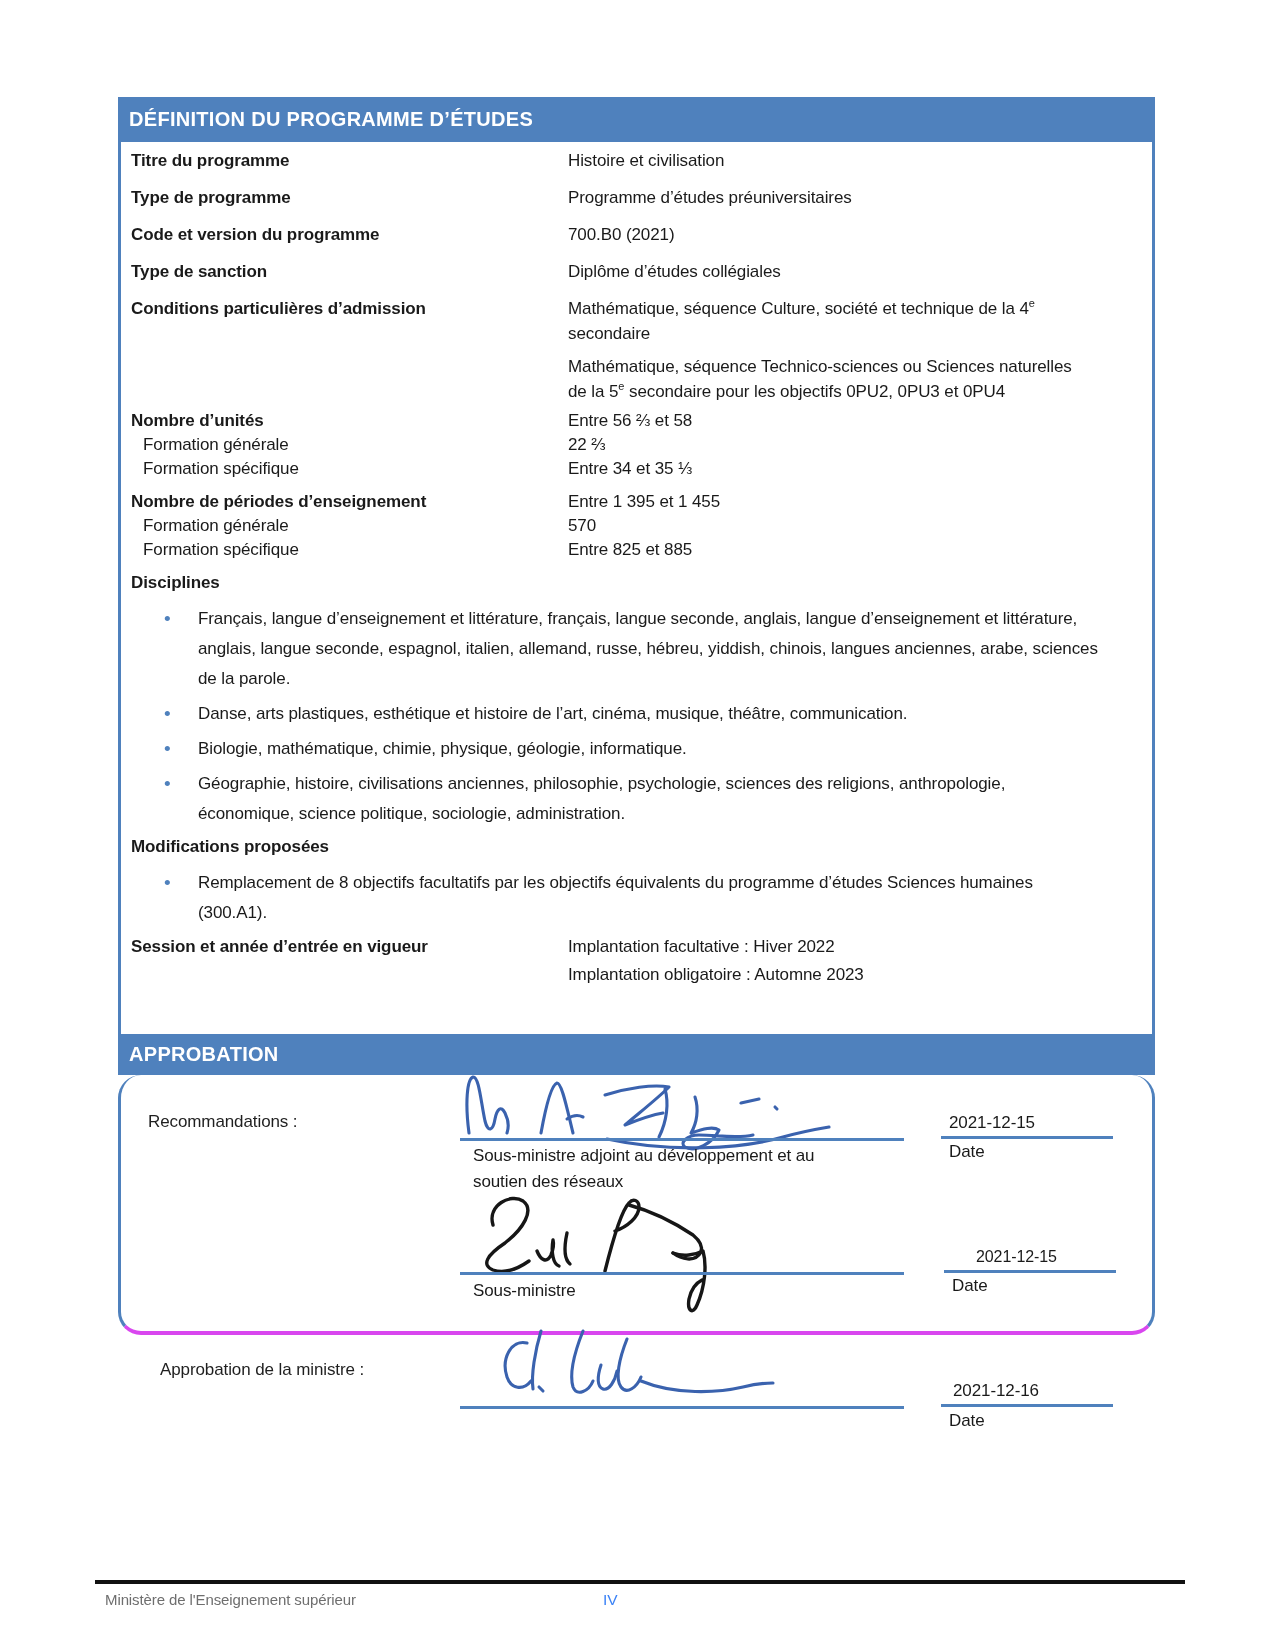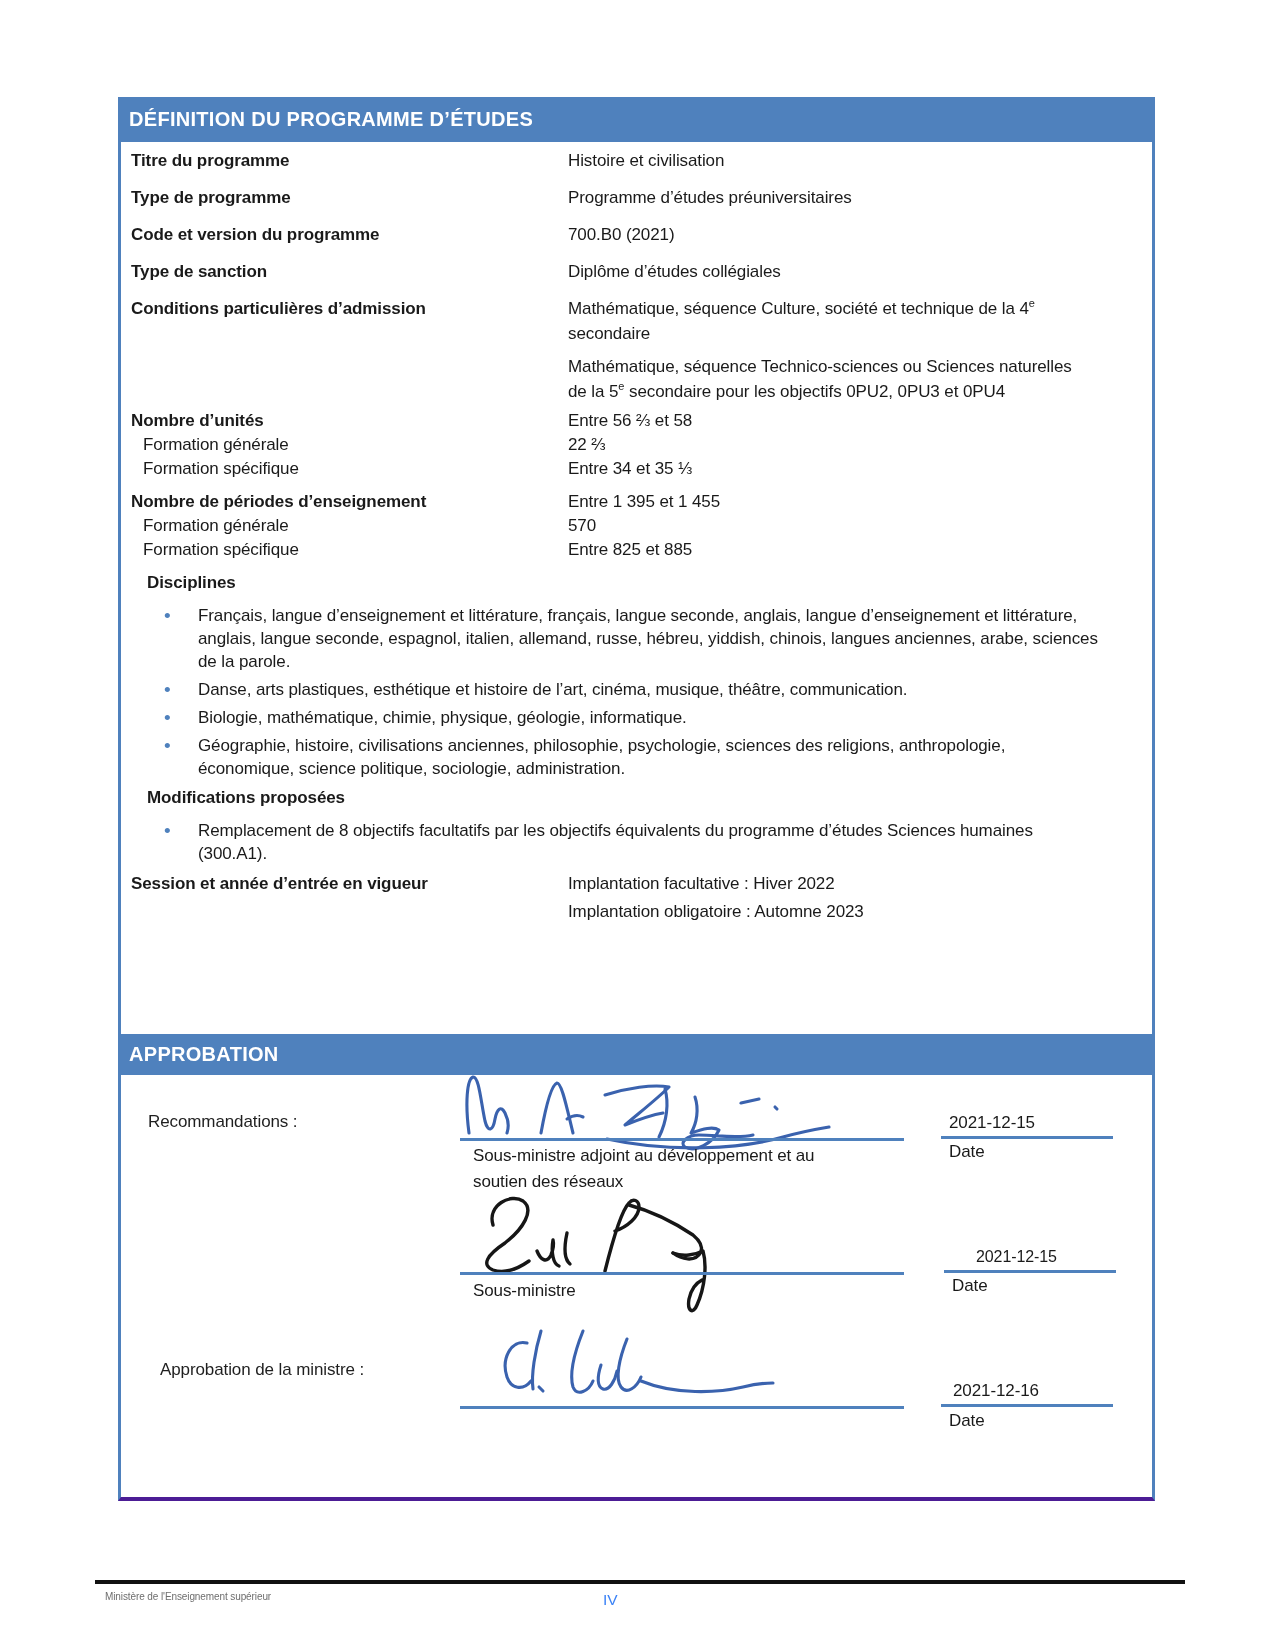--- a/index.html
+++ b/index.html
@@ -23,43 +23,43 @@
   .row { display:flex; align-items:flex-start; margin-bottom:11px; line-height:26px; }
   .row .lbl { flex:0 0 437px; font-weight:bold; }
   .row .val { flex:1; max-width:522px; }
   .row.tight { margin-bottom:4px; }
   .val p { margin:0 0 8px 0; line-height:25px; }
   .val p:last-child { margin-bottom:0; }
   sup { font-size:11px; vertical-align:super; line-height:0; }
   .subgroup { margin:-5px 0 8px 0; }
   .subrow { display:flex; line-height:24px; }
   .subrow .slbl { flex:0 0 425px; margin-left:12px; }
-  .heading { font-weight:bold; line-height:26px; margin:3px 0 8px 16px; }
+  .heading { font-weight:bold; line-height:26px; margin:3px 0 8px 0; }
   ul.bullets { list-style:none; margin:0 0 5px 0; padding:0 0 0 67px; }
   ul.bullets li {
-    position:relative; line-height:23px; margin:5px 0 1px 0; max-width:905px;
+    position:relative; line-height:30px; margin:5px 0 1px 0; max-width:905px;
   }
   ul.bullets li::before {
     content:"\2022"; color:#4f81bd; position:absolute; left:-34px; top:0;
     font-size:19px;
   }
   ul.bullets.spaced li { margin-bottom:6px; }
   .session-vals p { margin:0 0 2px 0; line-height:26px; }
   
-  .content2 { position:relative; height:426px; border-bottom:4px solid #4c1d95; }
+  .content2 { position:relative; height:260px; border-bottom:4px solid #d946ef;border-radius:23px; }
   .abs { position:absolute; }
   .sig-label { color:#1f1f1f; line-height:22px; }
   .sig-line { height:3px; background:#4f81bd; }
   .date-line { height:3px; background:#4f81bd; }
   .caption { line-height:26px; max-width:355px; }
   .date-txt { line-height:20px; }
   svg.sig { overflow:visible; }
   
   .footer-rule { position:absolute; left:95px; top:1580px; width:1090px; height:4px; background:#111111; }
-  .footer-left { position:absolute; left:105px; top:1591px; color:#6e6e6e; font-size:10px; }
+  .footer-left { position:absolute; left:105px; top:1591px; color:#6e6e6e; font-size:15px; }
   .footer-page { position:absolute; left:603px; top:1591px; color:#3b82f6; font-size:15.5px; }
 </style>
 </head>
 <body>
 
 <div class="page">
 
   <div class="doc-box">
 
     <div class="bar bar1">

